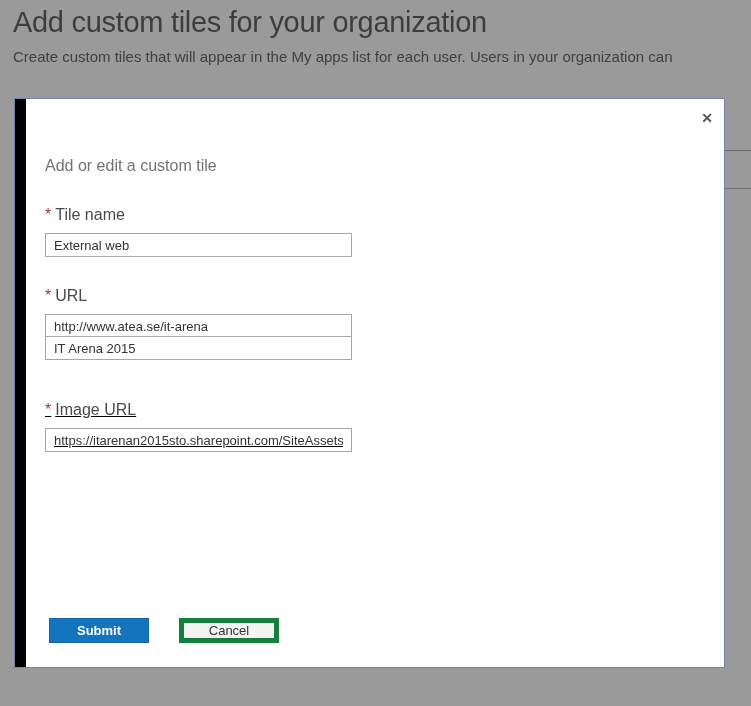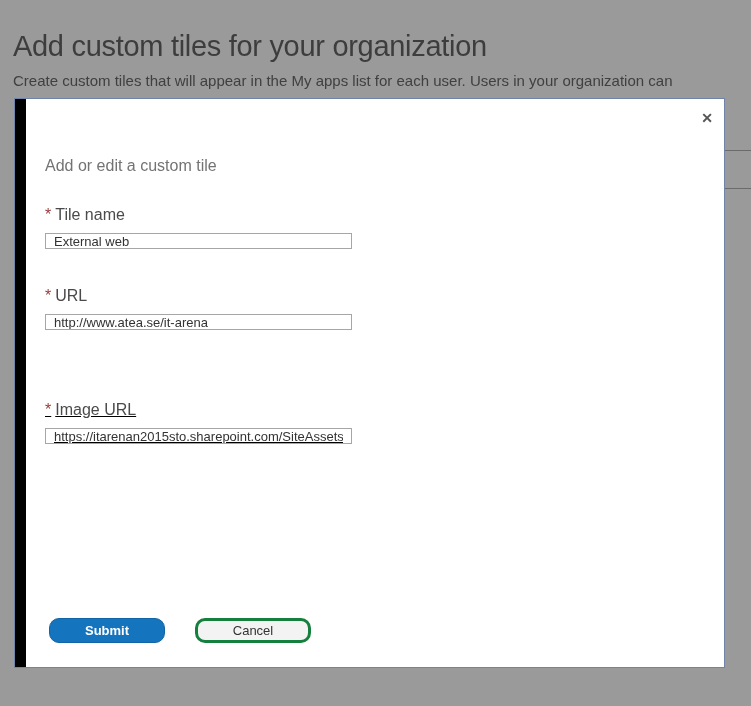--- a/index.html
+++ b/index.html
@@ -5,21 +5,21 @@
   * { margin: 0; padding: 0; box-sizing: border-box; }
   html, body { width: 751px; height: 706px; }
   body {
     position: relative;
     font-family: "Liberation Sans", sans-serif;
     background: #9a9a9a;
     overflow: hidden;
   }
 
   
-  .page-header { position: absolute; left: 13px; top: 6px; right: 0; overflow: hidden; margin-top: 24px; }
+  .page-header { position: absolute; left: 13px; top: 6px; right: 0; overflow: hidden; }
   .page-title {
     font-size: 29px; font-weight: 300; color: #3d3d3d;
     letter-spacing: -0.3px; white-space: nowrap;
   }
   .page-subtitle {
     margin-top: 9px; font-size: 15px; font-weight: 300; color: #404040;
     white-space: nowrap; overflow: hidden;
   }
 
   
@@ -45,38 +45,38 @@
   }
 
   .field { position: absolute; left: 30px; }
   .f0 { top: 107px; }
   .f1 { top: 172px; margin-top: 16px; }
   .f2 { top: 237px; }
   .f3 { top: 302px; text-decoration: underline; }
   .field .label { display: block; font-size: 16px; color: #4a4a4a; margin-bottom: 9px; }
   .field .req { color: #963b39; margin-right: 4px; }
   .field input {
-    display: block; width: 307px; height: 16px;
+    display: block; width: 307px; height: 24px;
     border: 1px solid #a6a6a6; background: #ffffff;
     font-size: 13px; color: #333333; padding: 0 8px;
     font-family: "Liberation Sans", sans-serif; outline: none;
     white-space: nowrap; overflow: hidden;
   }
 
   .buttons { position: absolute; left: 34px; top: 519px; }
   .btn {
-    width: 116px; height: 25px; font-size: 13px; cursor: pointer;
-    font-family: "Liberation Sans", sans-serif; vertical-align: top; border-radius: 10px;
+    width: 100px; height: 25px; font-size: 13px; cursor: pointer;
+    font-family: "Liberation Sans", sans-serif; vertical-align: top;
   }
   .btn-submit {
     background: #1474be; color: #ffffff; border: 1px solid #1265a5;
     font-weight: bold; margin-right: 30px;
   }
   .btn-cancel {
-    background: #f3f3f3; color: #333333; border: 3px solid #15803d;
+    background: #f3f3f3; color: #333333; border: 5px solid #15803d;
   }
 </style>
 </head>
 <body>
 
 <div class="page-header">
   <div class="page-title">Add custom tiles for your organization</div>
   <div class="page-subtitle">Create custom tiles that will appear in the My apps list for each user. Users in your organization can</div>
 </div>
 <div class="bg-line l1"></div>
@@ -93,20 +93,21 @@
     <label class="label"><span class="req">*</span><span>Tile name</span></label>
     <input type="text" value="External web" style="">
   </div>
 
   <div class="field f1">
     <label class="label"><span class="req">*</span><span>URL</span></label>
     <input type="text" value="http://www.atea.se/it-arena" style="">
   </div>
 
   <div class="field f2">
+    <input type="text" value="IT Arena 2015" style="">
   </div>
 
   <div class="field f3">
     <label class="label"><span class="req">*</span><span>Image URL</span></label>
     <input type="text" value="https://itarenan2015sto.sharepoint.com/SiteAssets/it-a" style="">
   </div>
 
   <div class="buttons">
     <button class="btn btn-submit">Submit</button><button class="btn btn-cancel">Cancel</button>
   </div>

